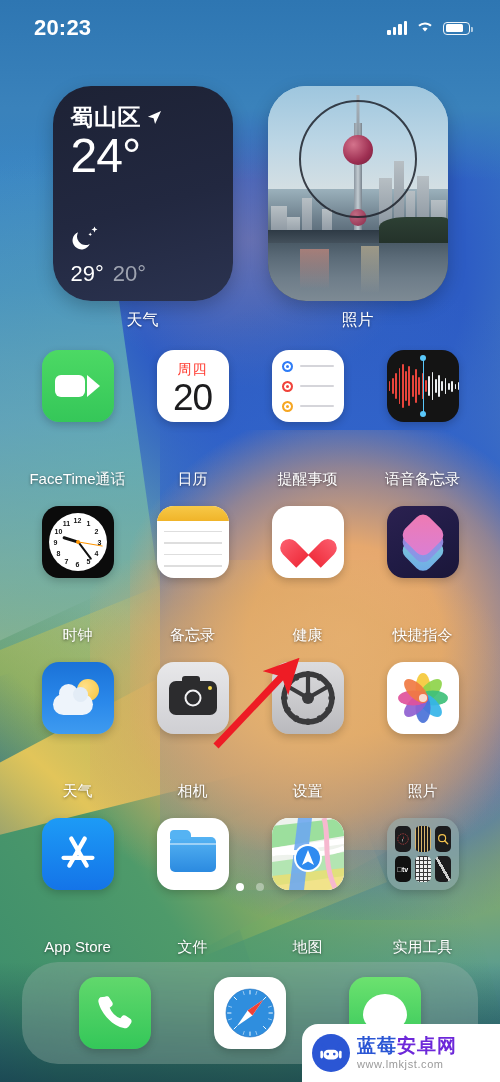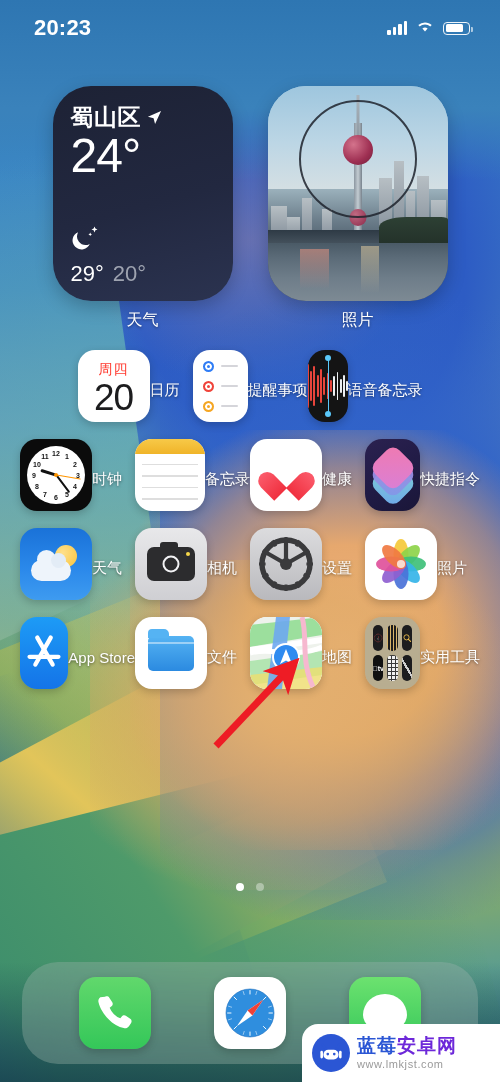--- a/index.html
+++ b/index.html
@@ -151,21 +151,21 @@
   .ph-spire { position:absolute; left:50%; transform:translateX(-50%); top:4%;
                width:3px; height:21%; background:linear-gradient(180deg,#aab4bc,#8d98a2); }
   .ph-ring { position:absolute; left:50%; top:34%; transform:translate(-50%,-50%);
                width:118px; height:118px; border-radius:50%; border:2px solid rgba(30,35,45,.85); }
   .ph-trees { position:absolute; bottom:27%; right:0; width:38%; height:12%;
                background:linear-gradient(180deg,#2d4034,#24322a); border-radius:40% 10% 0 0; }
 
   
   #app-grid { position:absolute; top:350px; left:0; width:500px; z-index:20; }
   .app-row { display:flex; justify-content:center; gap:0; margin-bottom:17px; }
-  .app-cell { width:115px; display:flex; flex-direction:row; align-items:center; }
+  .app-cell { width:115px; display:flex; flex-direction:column; align-items:center;gap:40px; }
   .app-icon { width:72px; height:72px; border-radius:17px; overflow:hidden;
               box-shadow:0 3px 9px rgba(0,0,0,.2); position:relative; }
   .app-label { margin-top:8px; font-size:15px; color:#fff; white-space:nowrap;
                text-shadow:0 1px 3px rgba(0,0,0,.5); }
 
   
   .ic-facetime { background:linear-gradient(180deg,#4cd964 0%,#35c759 100%);
                  display:flex; align-items:center; justify-content:center; }
   .ft-body { width:30px; height:22px; background:#fff; border-radius:6px; }
   .ft-lens { width:0; height:0; border-top:11px solid transparent; border-bottom:11px solid transparent;
@@ -406,20 +406,27 @@
         <div class="ph-ring"></div>
       </div>
     </div>
     <div class="widget-label">照片</div>
   </div>
 </div>
 
 <div id="app-grid">
 
   <div class="app-row">
+    <div class="app-cell">
+      <div class="app-icon ic-facetime">
+        <div class="ft-body"></div>
+          <div class="ft-lens"></div>
+      </div>
+      <div class="app-label">FaceTime通话</div>
+    </div>
     <div class="app-cell">
       <div class="app-icon ic-calendar">
         <div class="cal-dow">周四</div>
         <div class="cal-day">20</div>
       </div>
       <div class="app-label">日历</div>
     </div>
     <div class="app-cell">
       <div class="app-icon ic-reminders">
         <div class="rm-line">

